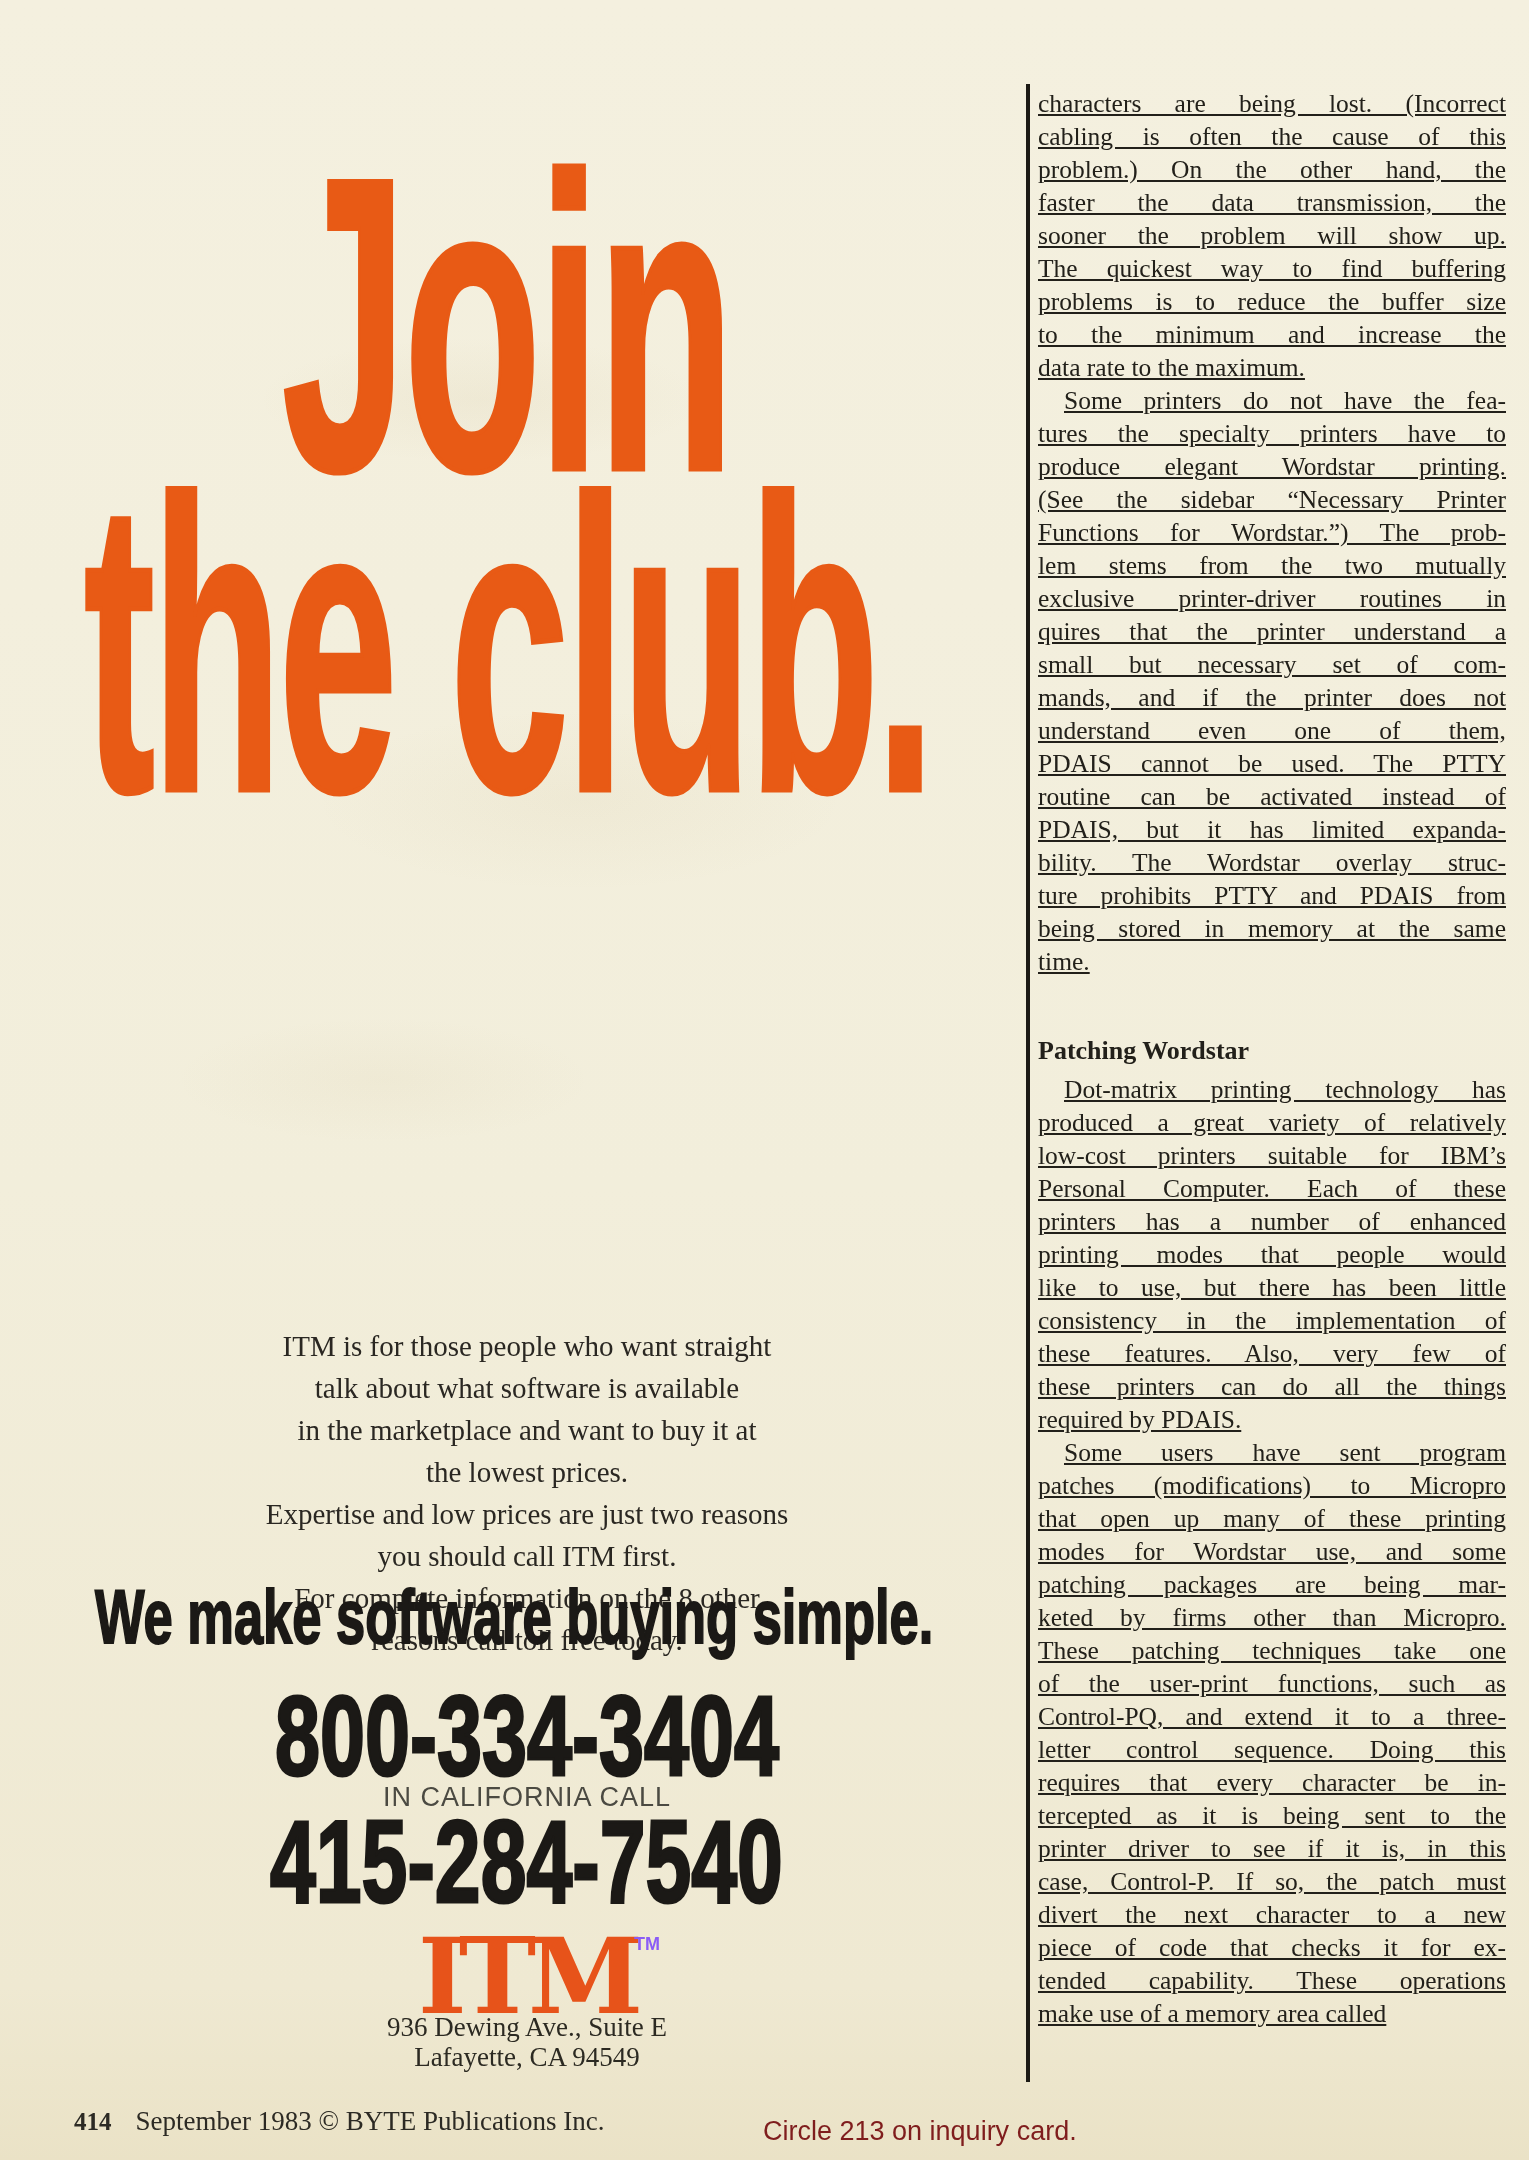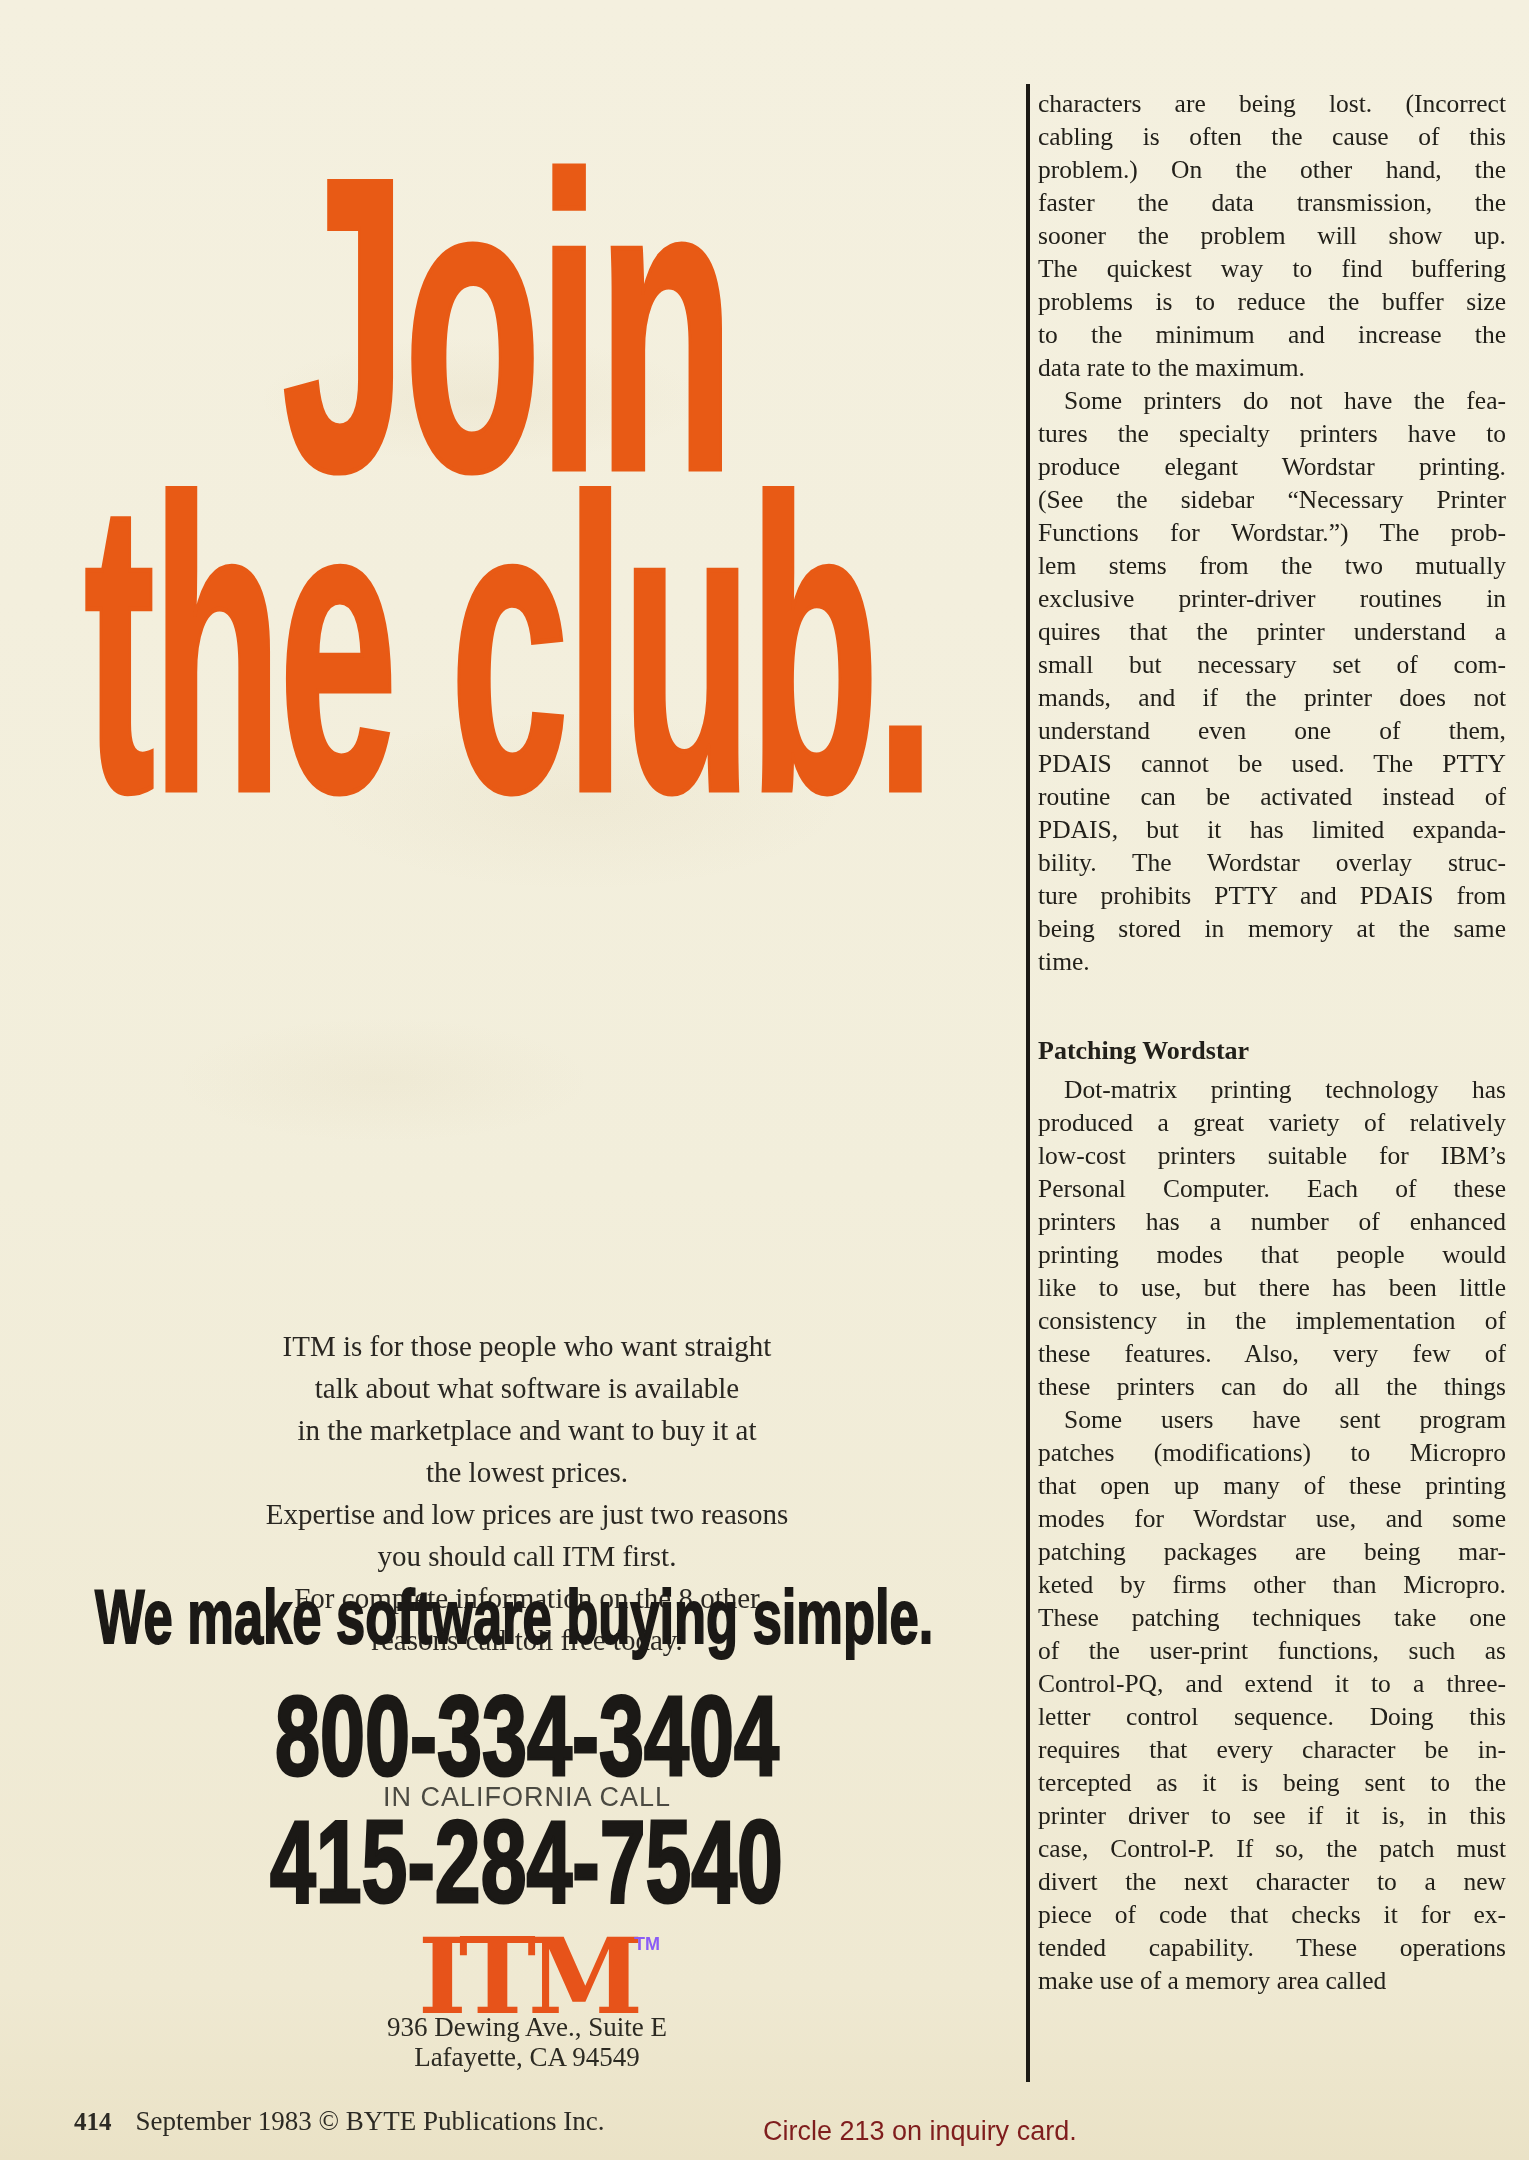--- a/index.html
+++ b/index.html
@@ -44,21 +44,21 @@
     white-space:nowrap;}
   .logo-tm{position:absolute;left:634px;top:1934px;font-family:"Liberation Sans",sans-serif;
     font-size:18px;font-weight:bold;color:#8b5cf6;}
   .address{position:absolute;left:527px;top:2012px;transform:translateX(-50%);
     font-size:27px;line-height:30px;color:#2c2a22;text-align:center;white-space:nowrap;}
 
   
   .divider{position:absolute;left:1026px;top:84px;width:4px;height:1998px;background:#1c1a15;}
   .article{position:absolute;left:1038px;top:87px;width:468px;
     font-size:25.5px;line-height:33px;color:#22201a;}
-  .art-p{margin:0;}
+  .art-p{margin:0;text-decoration:underline;}
   .art-line{display:block;text-align:justify;text-align-last:justify;}
   .art-line.last{text-align-last:left;}
   .art-line.indent{padding-left:26px;}
   .art-h{font-weight:bold;font-size:26px;margin-top:56px;margin-bottom:6px;}
 
   
   .footer-left{position:absolute;left:74px;top:2106px;white-space:nowrap;color:#2c2a24;}
   .footer-page-no{font-weight:bold;font-size:25px;font-family:"Liberation Serif",serif;}
   .footer-pub{font-size:27px;margin-left:24px;}
   .footer-circle{position:absolute;left:763px;top:2116px;font-family:"Liberation Sans",sans-serif;
@@ -139,20 +139,21 @@
       <span class="art-line indent">Dot-matrix printing technology has</span>
       <span class="art-line">produced a great variety of relatively</span>
       <span class="art-line">low-cost printers suitable for IBM’s</span>
       <span class="art-line">Personal Computer. Each of these</span>
       <span class="art-line">printers has a number of enhanced</span>
       <span class="art-line">printing modes that people would</span>
       <span class="art-line">like to use, but there has been little</span>
       <span class="art-line">consistency in the implementation of</span>
       <span class="art-line">these features. Also, very few of</span>
       <span class="art-line">these printers can do all the things</span>
+      <span class="art-line last">required by PDAIS.</span>
     </div>
     <div class="art-p">
       <span class="art-line indent">Some users have sent program</span>
       <span class="art-line">patches (modifications) to Micropro</span>
       <span class="art-line">that open up many of these printing</span>
       <span class="art-line">modes for Wordstar use, and some</span>
       <span class="art-line">patching packages are being mar-</span>
       <span class="art-line">keted by firms other than Micropro.</span>
       <span class="art-line">These patching techniques take one</span>
       <span class="art-line">of the user-print functions, such as</span>

